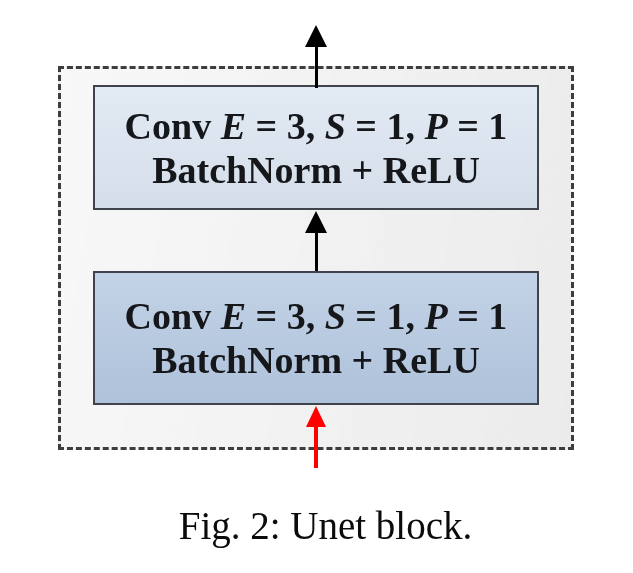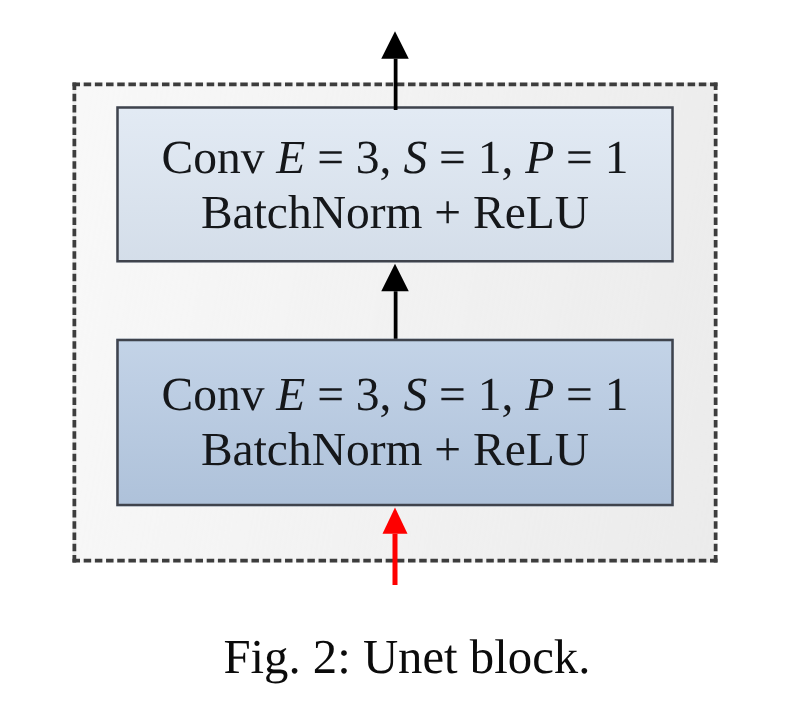--- a/index.html
+++ b/index.html
@@ -78,21 +78,21 @@
     font-size: 39px;
     color: #0b0b0b;
     z-index: 3;
   }
 </style>
 </head>
 <body>
 
 <div class="page">
 
-  <div class="boundary" style="background-color: rgb(240, 240, 240); border-color: rgb(61, 61, 61);">
+  <div class="boundary" style="background-color: rgb(240, 240, 240); border-color: rgb(61, 61, 61); font-weight: bold;">
 
     <div class="conv-block top" style="background-color: rgb(219, 229, 241); border-color: rgb(63, 67, 76);">
       <div>
         <span>Conv </span><span class="var">E</span><span> = 3, </span><span class="var">S</span><span> = 1, </span><span class="var">P</span><span> = 1</span>
       </div>
       <div>BatchNorm + ReLU</div>
     </div>
 
     <div class="conv-block bottom" style="background-color: rgb(180, 200, 225); border-color: rgb(63, 67, 76);">
       <div>

